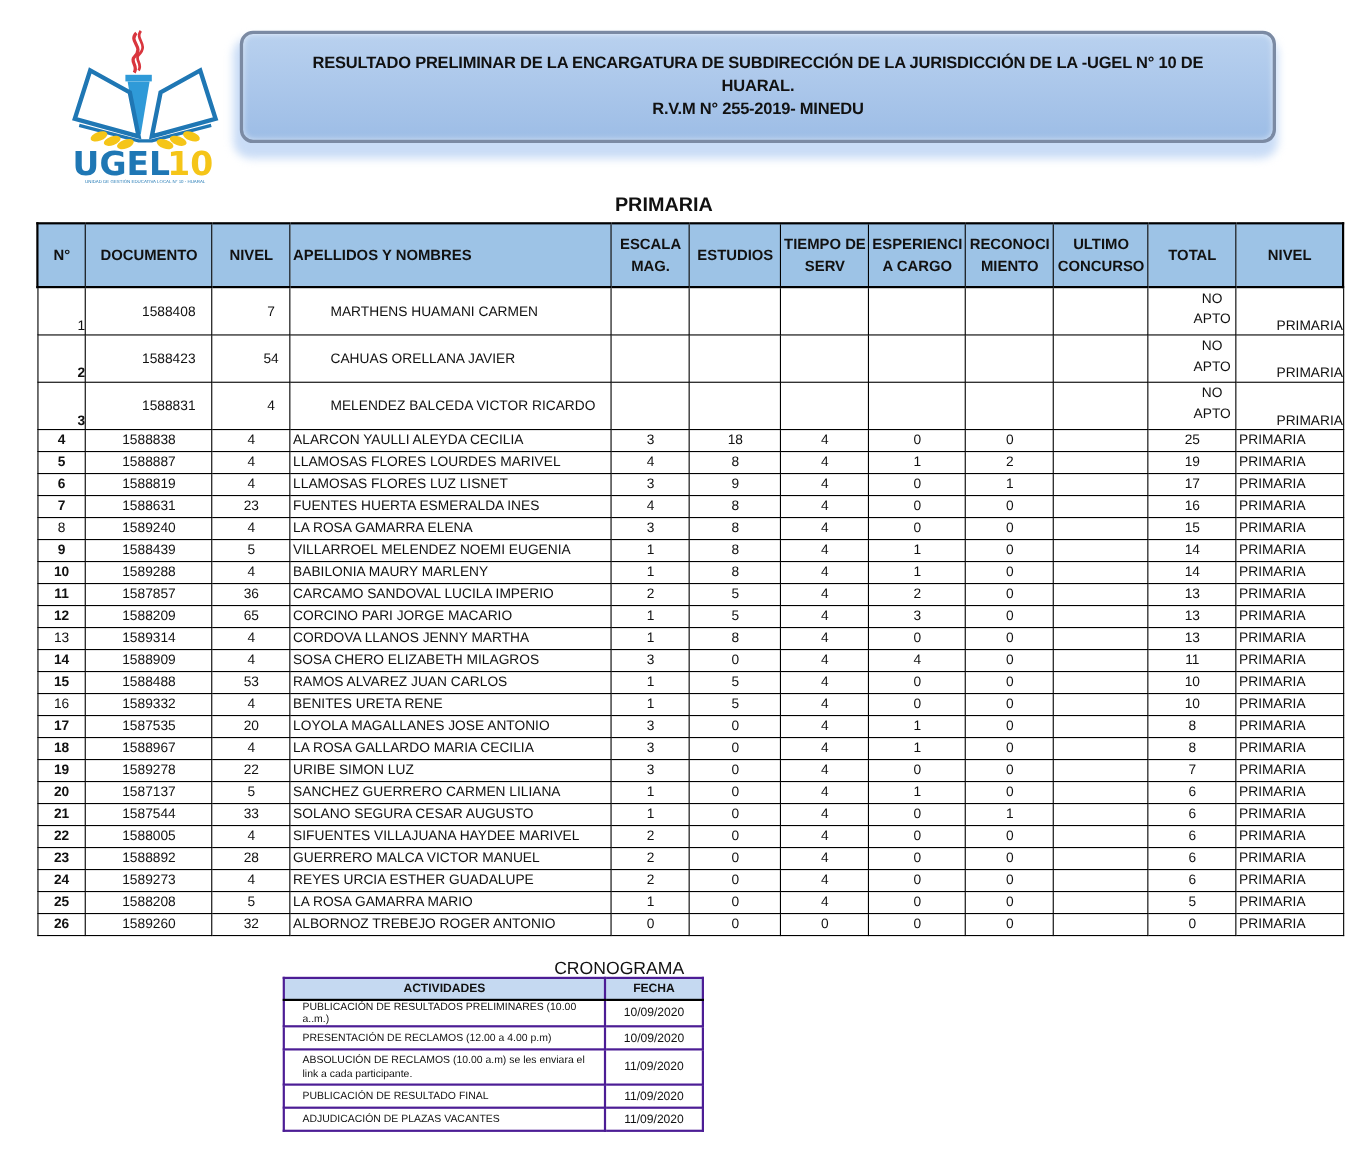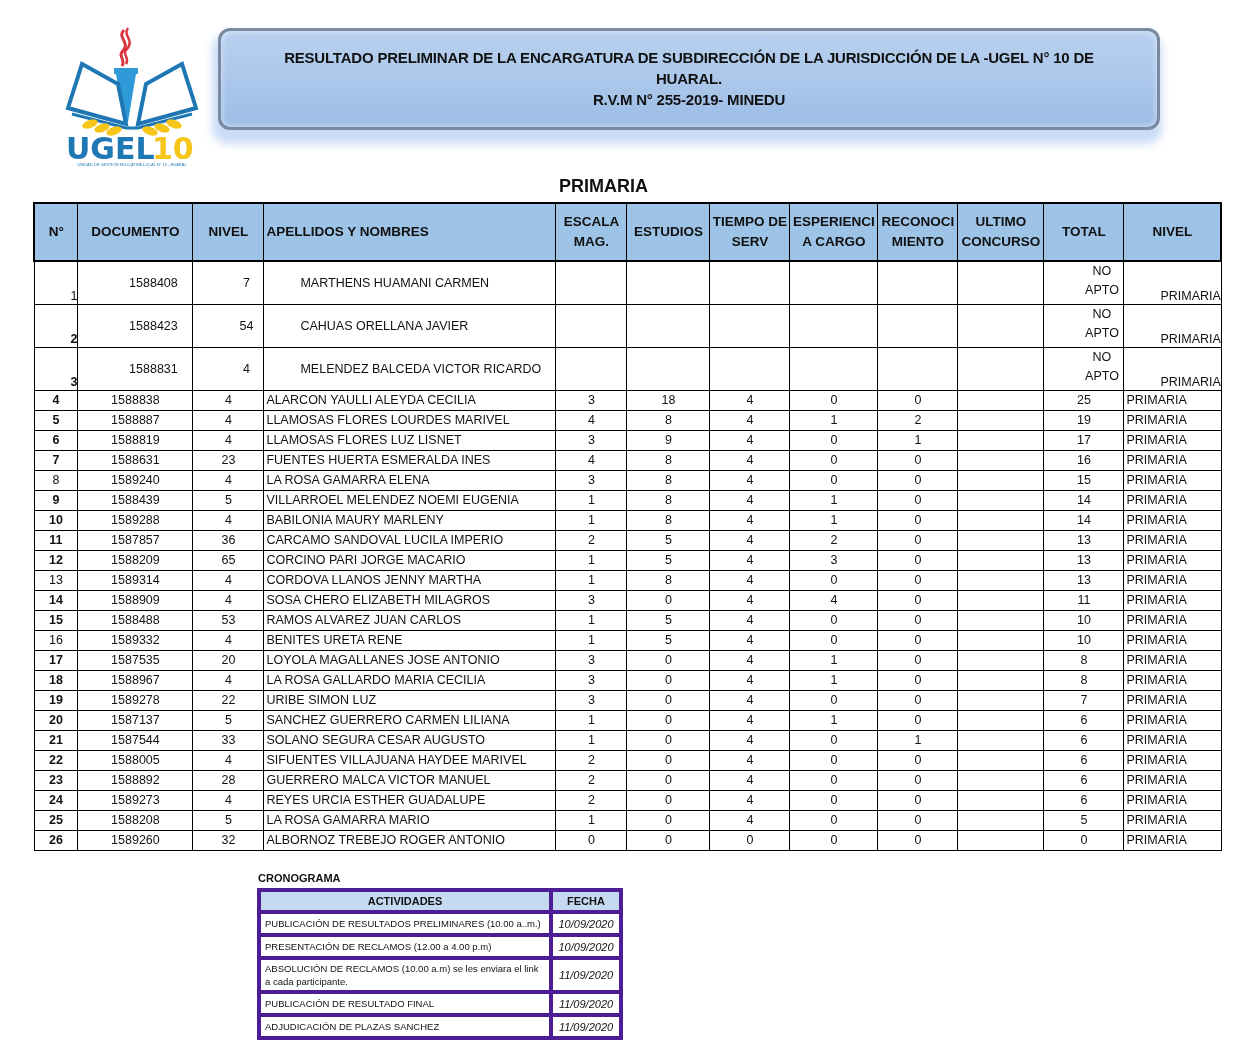--- a/index.html
+++ b/index.html
@@ -39,29 +39,29 @@
   table.main tbody td { height: 19px; text-align: center; line-height: 19px; }
   table.main tbody tr.tall td { height: 35px; padding-left: 36px; }
   table.main tbody td.name { text-align: left; padding-left: 2px; white-space: nowrap; margin-top: 25px; }
   table.main tbody td.nivel { text-align: left; padding-left: 2px; }
   table.main tbody tr.tall td.nro { vertical-align: bottom; line-height: 16px; }
   table.main tbody tr.tall td.total { vertical-align: middle; padding-bottom: 4px; }
   table.main tbody tr.tall td.nivel { vertical-align: bottom; line-height: 16px; }
   table.main tbody td.bold { font-weight: bold; }
 
   
-  .crono-title { position: absolute; left: 258px; width: 364px; top: 872px; text-align: left;
-                 font-weight: bold; font-size: 11px; }
+  .crono-title { position: absolute; left: 258px; width: 364px; top: 872px; text-align: right;
+                 font-weight: normal; font-size: 16px; }
   table.crono { position: absolute; left: 257px; top: 888px; border-collapse: collapse;
                 font-size: 9.5px; table-layout: fixed; border: 2px solid #000; }
-  table.crono th, table.crono td { border: 4px solid #4c1d95; padding: 0 4px; }
+  table.crono th, table.crono td { border: 2px solid #4c1d95; padding: 0 16px; }
   table.crono th { background: #c5d9f1; font-weight: bold; font-size: 11px; height: 18px;
                    border-bottom: 2px solid #000; }
   table.crono td { height: 19px; }
-  table.crono td.fecha { text-align: center; font-size: 11px; font-style: italic; }
+  table.crono td.fecha { text-align: center; font-size: 11px; }
   table.crono tr.tall td { height: 30px; line-height: 13px; }
 </style>
 </head>
 <body>
 
 <div class="logo">
   <svg width="140" height="145" viewBox="0 0 140 145">
 
     <path d="M62 6 C54 14, 70 18, 60 28 C56 32, 64 36, 60 42" stroke="#d9363e" stroke-width="3" fill="none"></path>
     <path d="M66 4 C60 12, 74 16, 64 26 C60 30, 68 34, 64 40" stroke="#d9363e" stroke-width="2.5" fill="none"></path>
@@ -518,17 +518,17 @@
       </tr>
       <tr class="tall">
         <td>ABSOLUCIÓN DE RECLAMOS  (10.00 a.m) se les enviara el link a cada participante.</td>
         <td class="fecha">11/09/2020</td>
       </tr>
       <tr>
         <td>PUBLICACIÓN  DE RESULTADO FINAL</td>
         <td class="fecha">11/09/2020</td>
       </tr>
       <tr>
-        <td>ADJUDICACIÓN DE PLAZAS SANCHEZ</td>
+        <td>ADJUDICACIÓN DE PLAZAS VACANTES</td>
         <td class="fecha">11/09/2020</td>
       </tr>
     </tbody>
 </table>
 
 </body></html>

